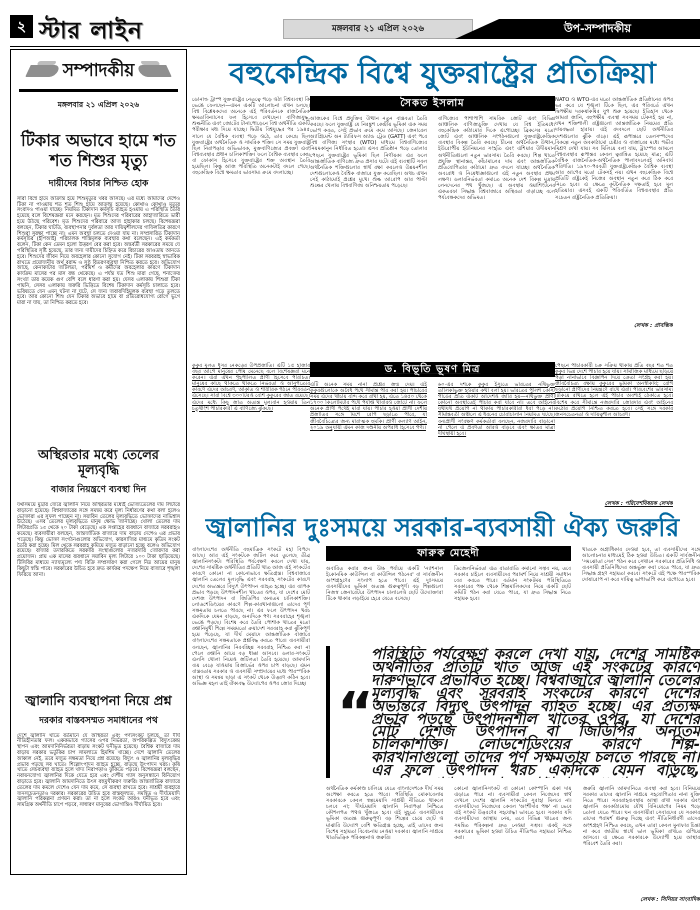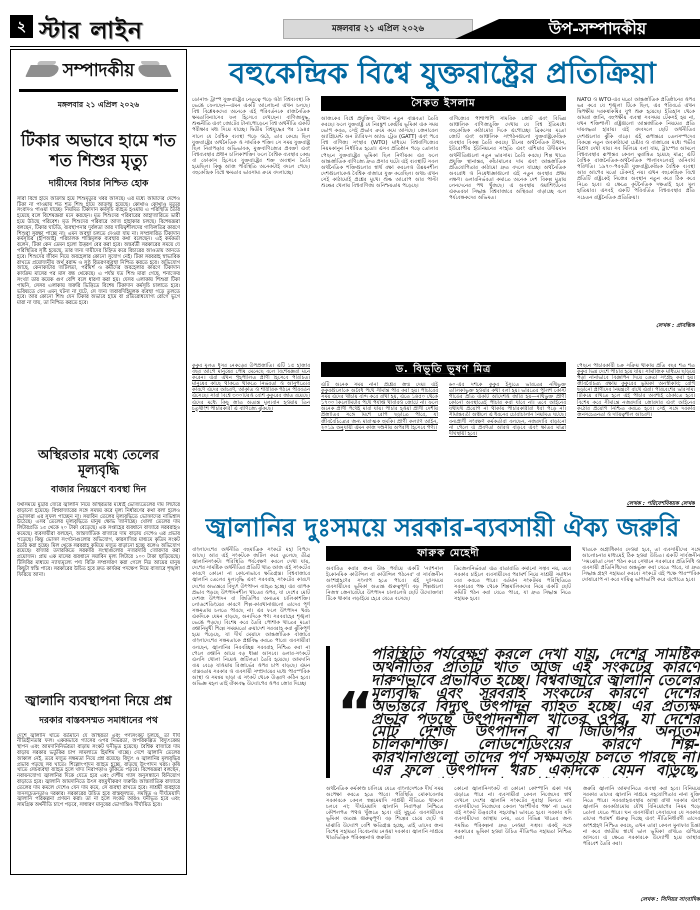--- a/index.html
+++ b/index.html
@@ -17,21 +17,21 @@
   .logo { position:absolute; left:39px; top:12px; font-size:23px; font-weight:900;
     letter-spacing:1px; color:#0a0a0a; text-shadow:1px 1px 0 #9a9a9a; }
   .datebar { position:absolute; left:283px; top:19px; width:190px; height:20px;
     background:#d9d9d9; border:1px solid #aaa;
     display:flex; align-items:center; justify-content:center;
     font-size:8.5px; font-weight:bold; }
   .sectionbar { position:absolute; left:455px; top:19px; width:245px; height:20px;
     background:#000; color:#fff;
     clip-path:polygon(0 100%, 18% 0, 100% 0, 100% 100%);
     display:flex; align-items:center; justify-content:center;
-    font-size:16px; font-weight:bold; padding-left:40px; }
+    font-size:11px; font-weight:bold; padding-left:40px; }
   .headrule { position:absolute; left:10px; top:46px; width:690px; height:1px; background:#000; }
 
   
   .edbox { position:absolute; left:10px; top:49px; width:177px; height:826px;
     border:1px solid #000; padding:5px 6px; overflow:hidden; }
   .edmast { display:flex; align-items:center; justify-content:center; gap:3px; margin-top:2px; }
   .quill { width:30px; height:12px; background:#8f8f8f; border-radius:0 10px 10px 2px;
     transform:skewX(-25deg); position:relative; }
   .quill.r { border-radius:10px 0 2px 10px; transform:skewX(25deg); }
   .quill:before { content:""; position:absolute; top:-4px; left:6px; width:18px; height:4px;
@@ -49,21 +49,21 @@
 
   
   .art-head { position:absolute; left:190px; width:505px; text-align:center;
     font-weight:700; color:#0369a1; }
   .h1a { top:50px; font-size:29px; letter-spacing:0; }
   .h2a { top:331px; font-size:25px; }
   .h3a { top:508px; font-size:25px; }
   .byline { background:#000; color:#fff; height:15px; font-size:10px; font-weight:bold;
     display:flex; align-items:center; justify-content:center; letter-spacing:1px; }
   .body-sm { font-size:5.2px; line-height:6.1px; text-align:justify; overflow:hidden; }
-  .cols { position:absolute; display:flex; gap:11px; }
+  .cols { position:absolute; display:flex; }
   .c1 { top:96px; left:192px; width:503px; height:234px; }
   .c2 { top:362px; left:192px; width:503px; height:146px;text-decoration:underline; }
   .col { width:118px; overflow:hidden; display:flex; flex-direction:column; }
   .mid { width:245px; display:flex; flex-direction:column; }
   .midcols { display:flex; gap:11px; margin-top:4px; flex:1; overflow:hidden; }
   .midcols .mcol { width:117px; overflow:hidden; }
   .credit { font-size:5.6px; font-weight:bold; font-style:italic; text-align:right; margin-top:3px; }
   .fill { flex:1; overflow:hidden; }
 
   

